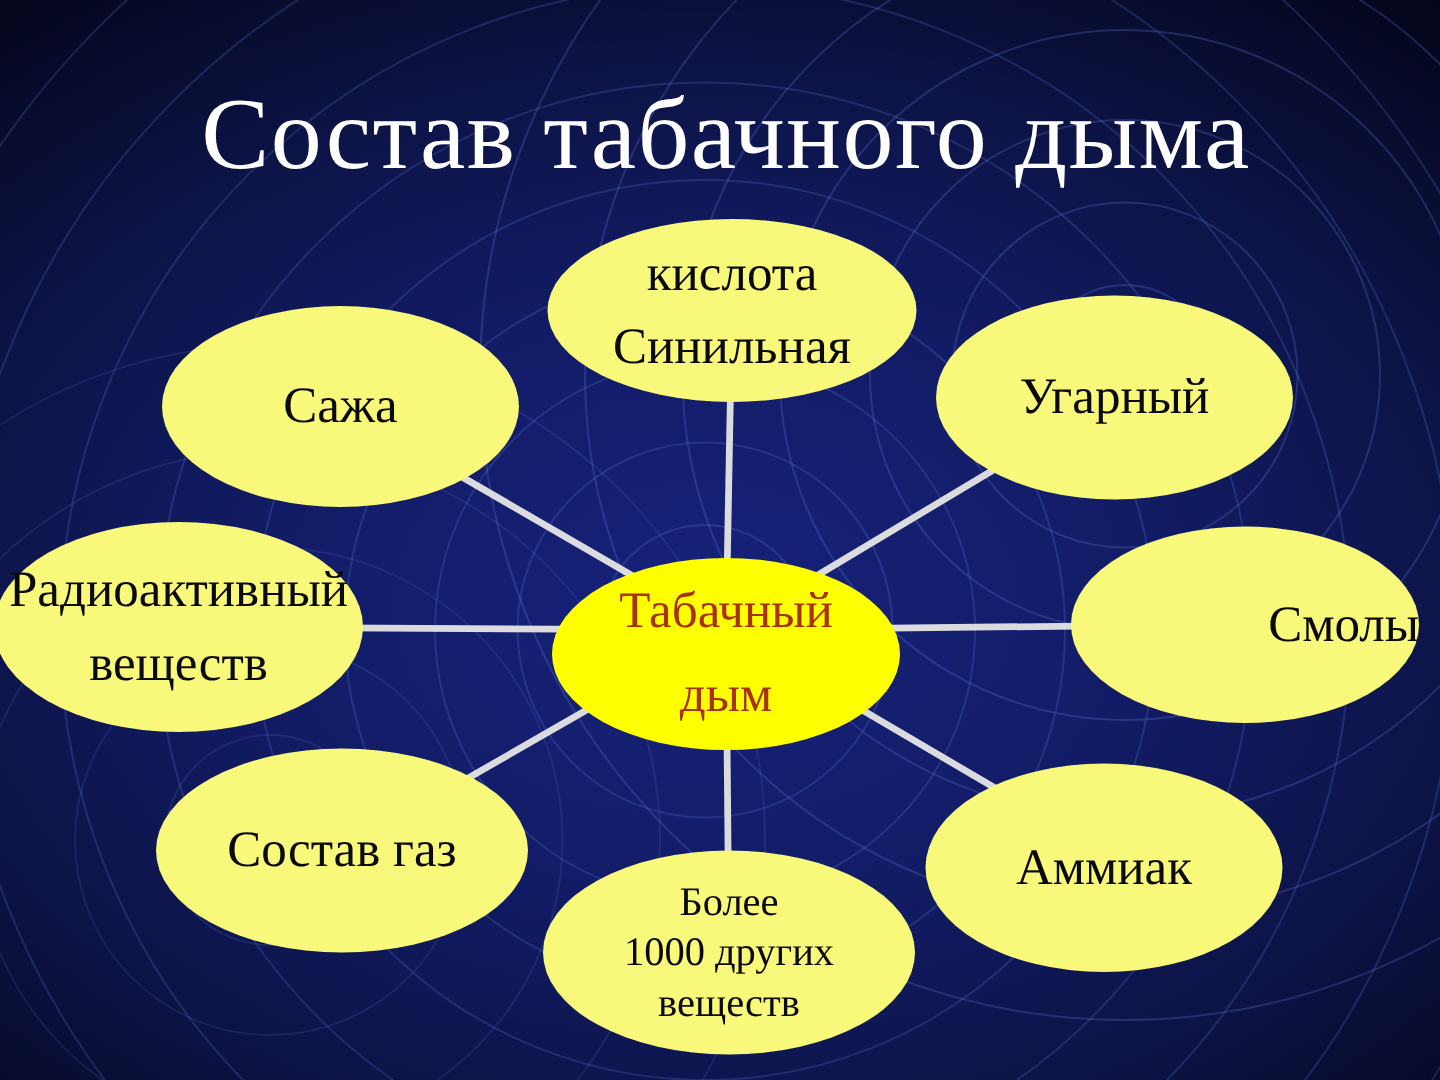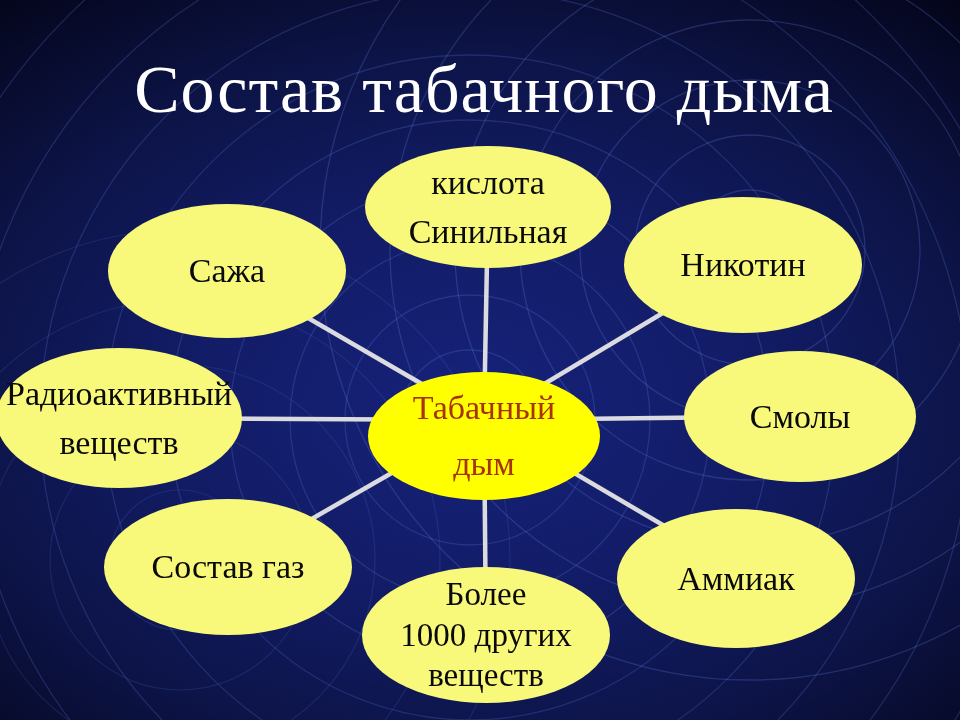--- a/index.html
+++ b/index.html
@@ -44,28 +44,28 @@
     color:var(--node-text);
     font-size:34px;line-height:1.45;
     white-space:nowrap;
   }
   .node .line{display:block;}
   .node-center{
     background:var(--center-fill);
     color:var(--center-text);
     line-height:1.65;
   }
-  .node-bottom-center{line-height:1.24;font-size:33px;}
+  .node-bottom-center{line-height:1.24;font-size:27px;}
   
   .node-center        {left:368px;top:372px;width:232px;height:128px;}
   .node-top-center    {left:365px;top:146px;width:246px;height:122px;}
   .node-top-left      {left:108px;top:204px;width:238px;height:134px;}
   .node-top-right     {left:624px;top:197px;width:238px;height:136px;}
   .node-mid-left      {left:-4px; top:348px;width:246px;height:140px;}
-  .node-mid-right     {left:684px;top:351px;width:232px;height:131px;}
+  .node-mid-right     {left:714px;top:351px;width:232px;height:131px;align-items:flex-end;}
   .node-bottom-left   {left:104px;top:499px;width:248px;height:136px;}
   .node-bottom-right  {left:617px;top:509px;width:238px;height:139px;}
   .node-bottom-center {left:362px;top:567px;width:248px;height:136px;}
 </style>
 </head>
 <body>
 
 <div class="slide">
 
   <svg class="bg-layer" viewBox="0 0 960 720" xmlns="http://www.w3.org/2000/svg">
@@ -115,21 +115,21 @@
   <div class="node node-top-center">
     <span class="line">кислота</span>
     <span class="line">Синильная</span>
   </div>
 
   <div class="node node-top-left">
     <span class="line">Сажа</span>
   </div>
 
   <div class="node node-top-right">
-    <span class="line">Никотин</span>
+    <span class="line">Угарный</span>
   </div>
 
   <div class="node node-mid-left">
     <span class="line">Радиоактивный</span>
     <span class="line">веществ</span>
   </div>
 
   <div class="node node-mid-right">
     <span class="line">Смолы</span>
   </div>

